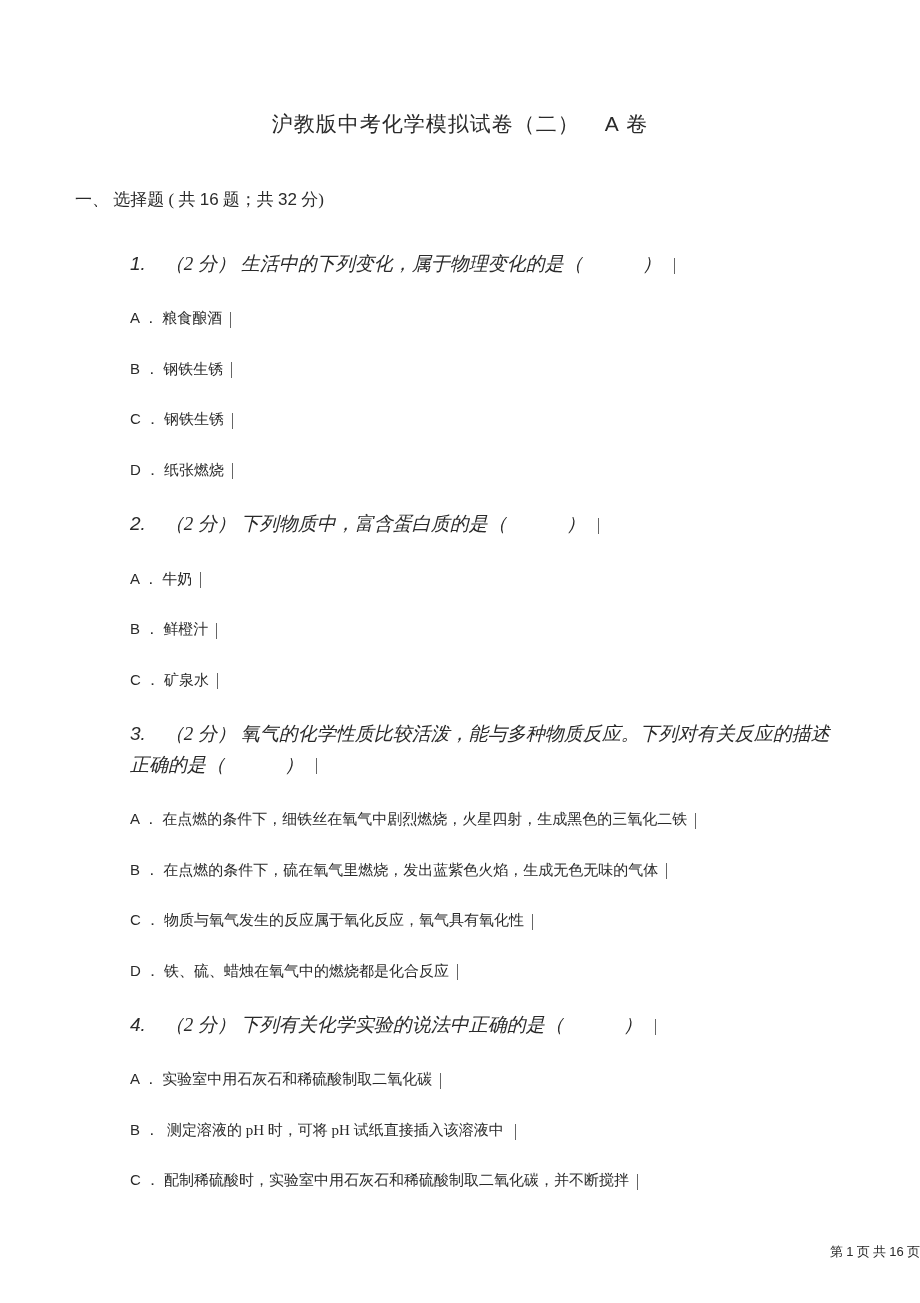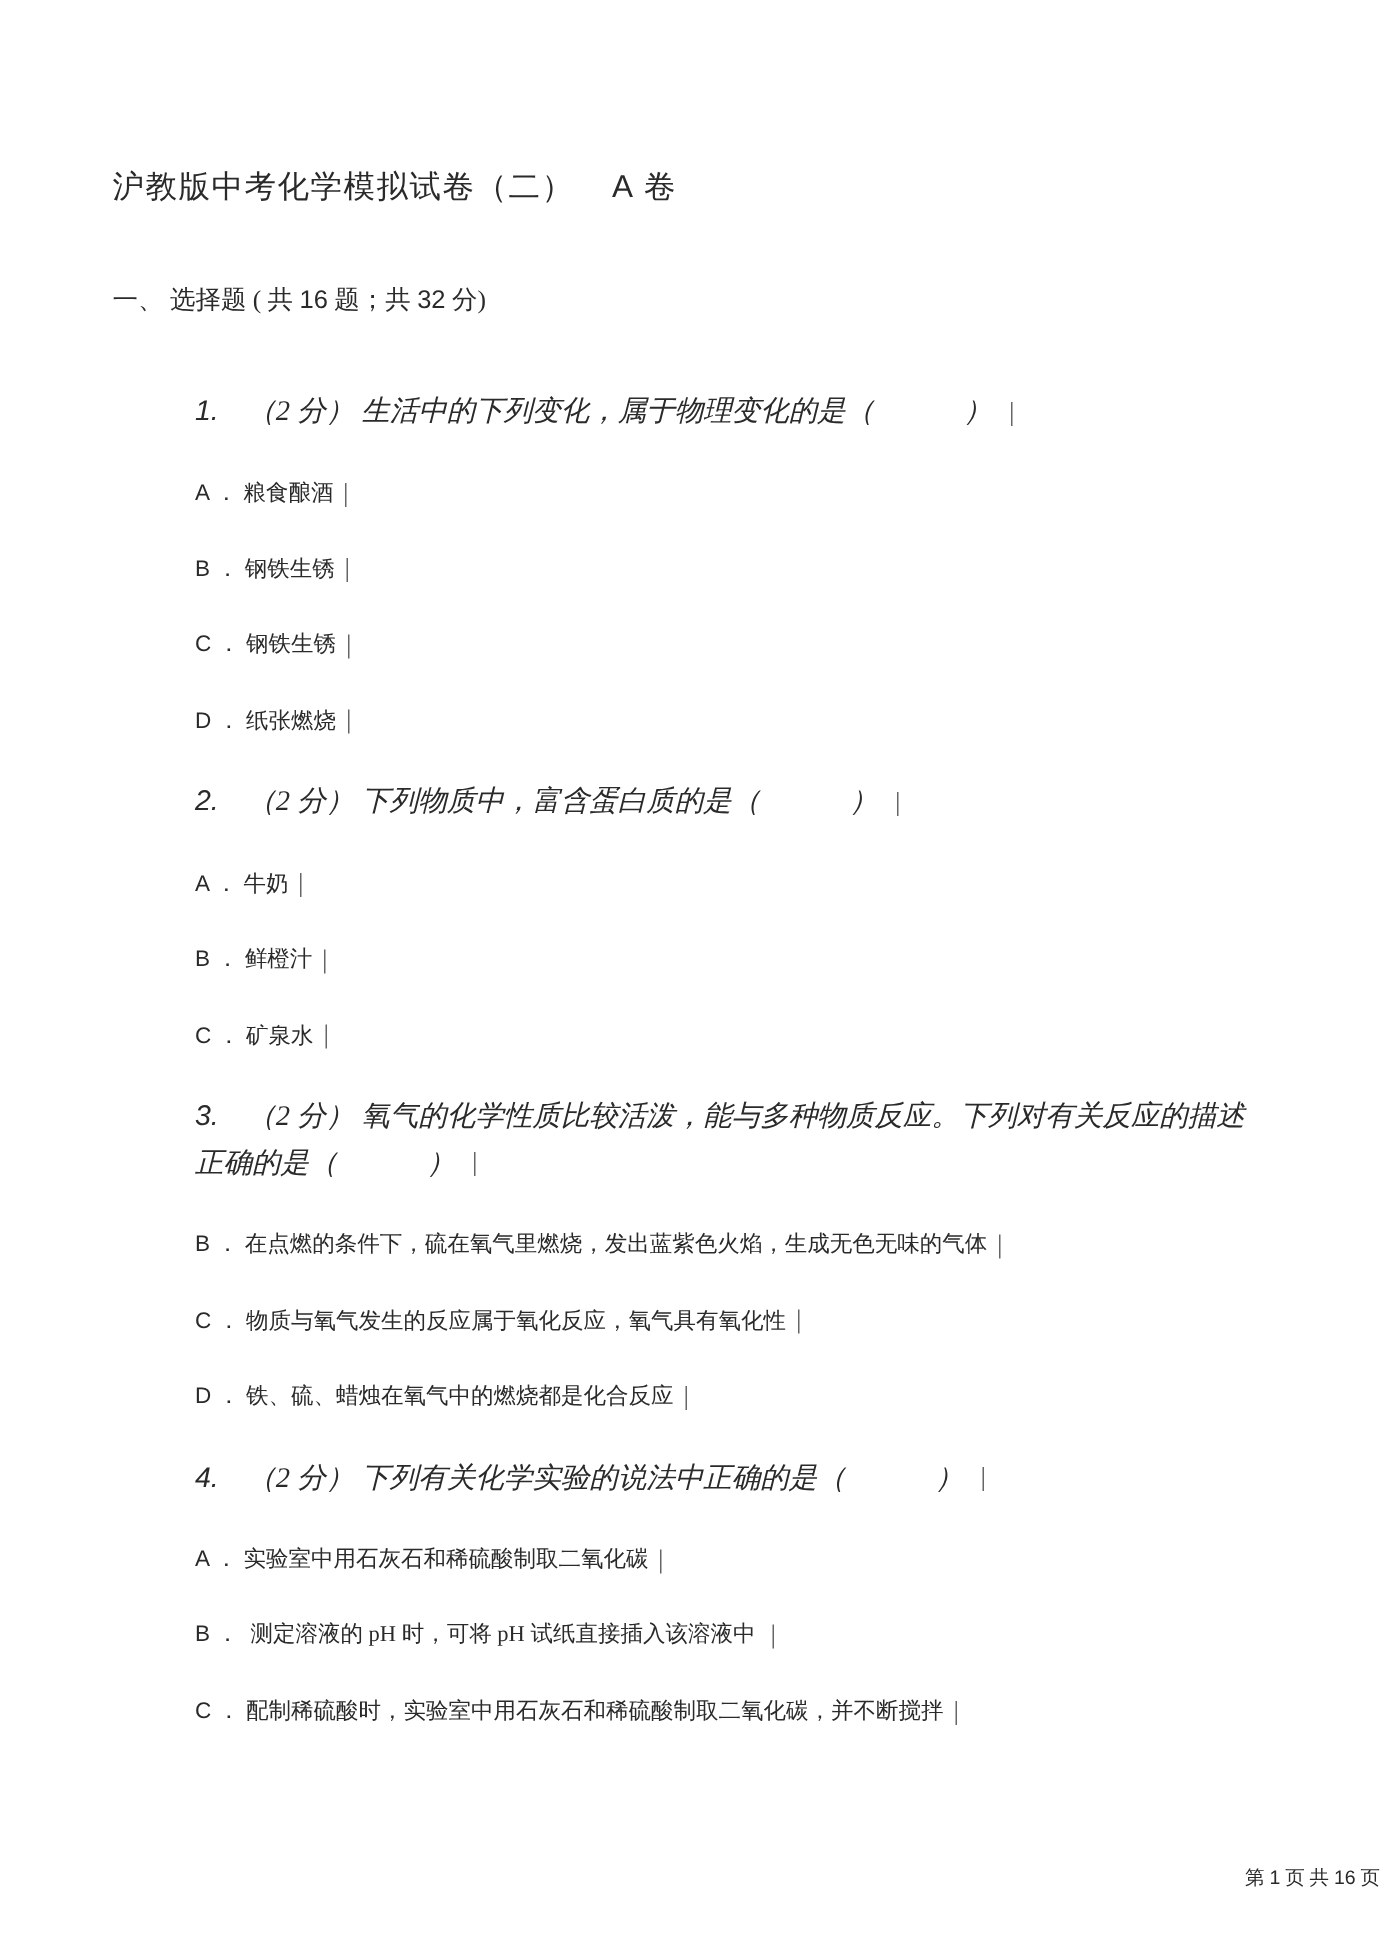--- a/index.html
+++ b/index.html
@@ -6,32 +6,33 @@
     body {
       width: 920px;
       height: 1303px;
       background: #ffffff;
       font-family: "SimSun", "宋体", serif;
       color: #2a2a2a;
       position: relative;
       padding: 110px 75px 50px 75px;
     }
     .title {
+      text-align: center;
       font-size: 21px;
       font-weight: normal;
       margin-bottom: 50px;
       letter-spacing: 1px;
     }
     .title .latin {
       font-family: Arial, sans-serif;
       font-size: 21px;
     }
     .section-header {
       font-size: 17px;
-      margin-bottom: 49px;
+      margin-bottom: 38px;
       margin-left: 0;
     }
     .section-header .latin {
       font-family: Arial, sans-serif;
     }
     .question-block {
       margin-left: 55px;
     }
     .question {
       font-size: 19px;
@@ -128,20 +129,21 @@
 
   <div class="question">
     <span class="num">3.</span>
     <span>&nbsp;&nbsp;</span>
     <span>（2 分）</span>
     <span>氧气的化学性质比较活泼，能与多种物质反应。下列对有关反应的描述正确的是（</span>
     <span class="blank"></span>
     <span>）</span>
     <span class="cursor"></span>
   </div>
+  <div class="option"><span class="letter">A ．</span><span>在点燃的条件下，细铁丝在氧气中剧烈燃烧，火星四射，生成黑色的三氧化二铁</span><span class="cursor"></span></div>
   <div class="option"><span class="letter">B ．</span><span>在点燃的条件下，硫在氧气里燃烧，发出蓝紫色火焰，生成无色无味的气体</span><span class="cursor"></span></div>
   <div class="option"><span class="letter">C ．</span><span>物质与氧气发生的反应属于氧化反应，氧气具有氧化性</span><span class="cursor"></span></div>
   <div class="option"><span class="letter">D ．</span><span>铁、硫、蜡烛在氧气中的燃烧都是化合反应</span><span class="cursor"></span></div>
 
   <div class="question">
     <span class="num">4.</span>
     <span>&nbsp;&nbsp;</span>
     <span>（2 分）</span>
     <span>下列有关化学实验的说法中正确的是（</span>
     <span class="blank"></span>

